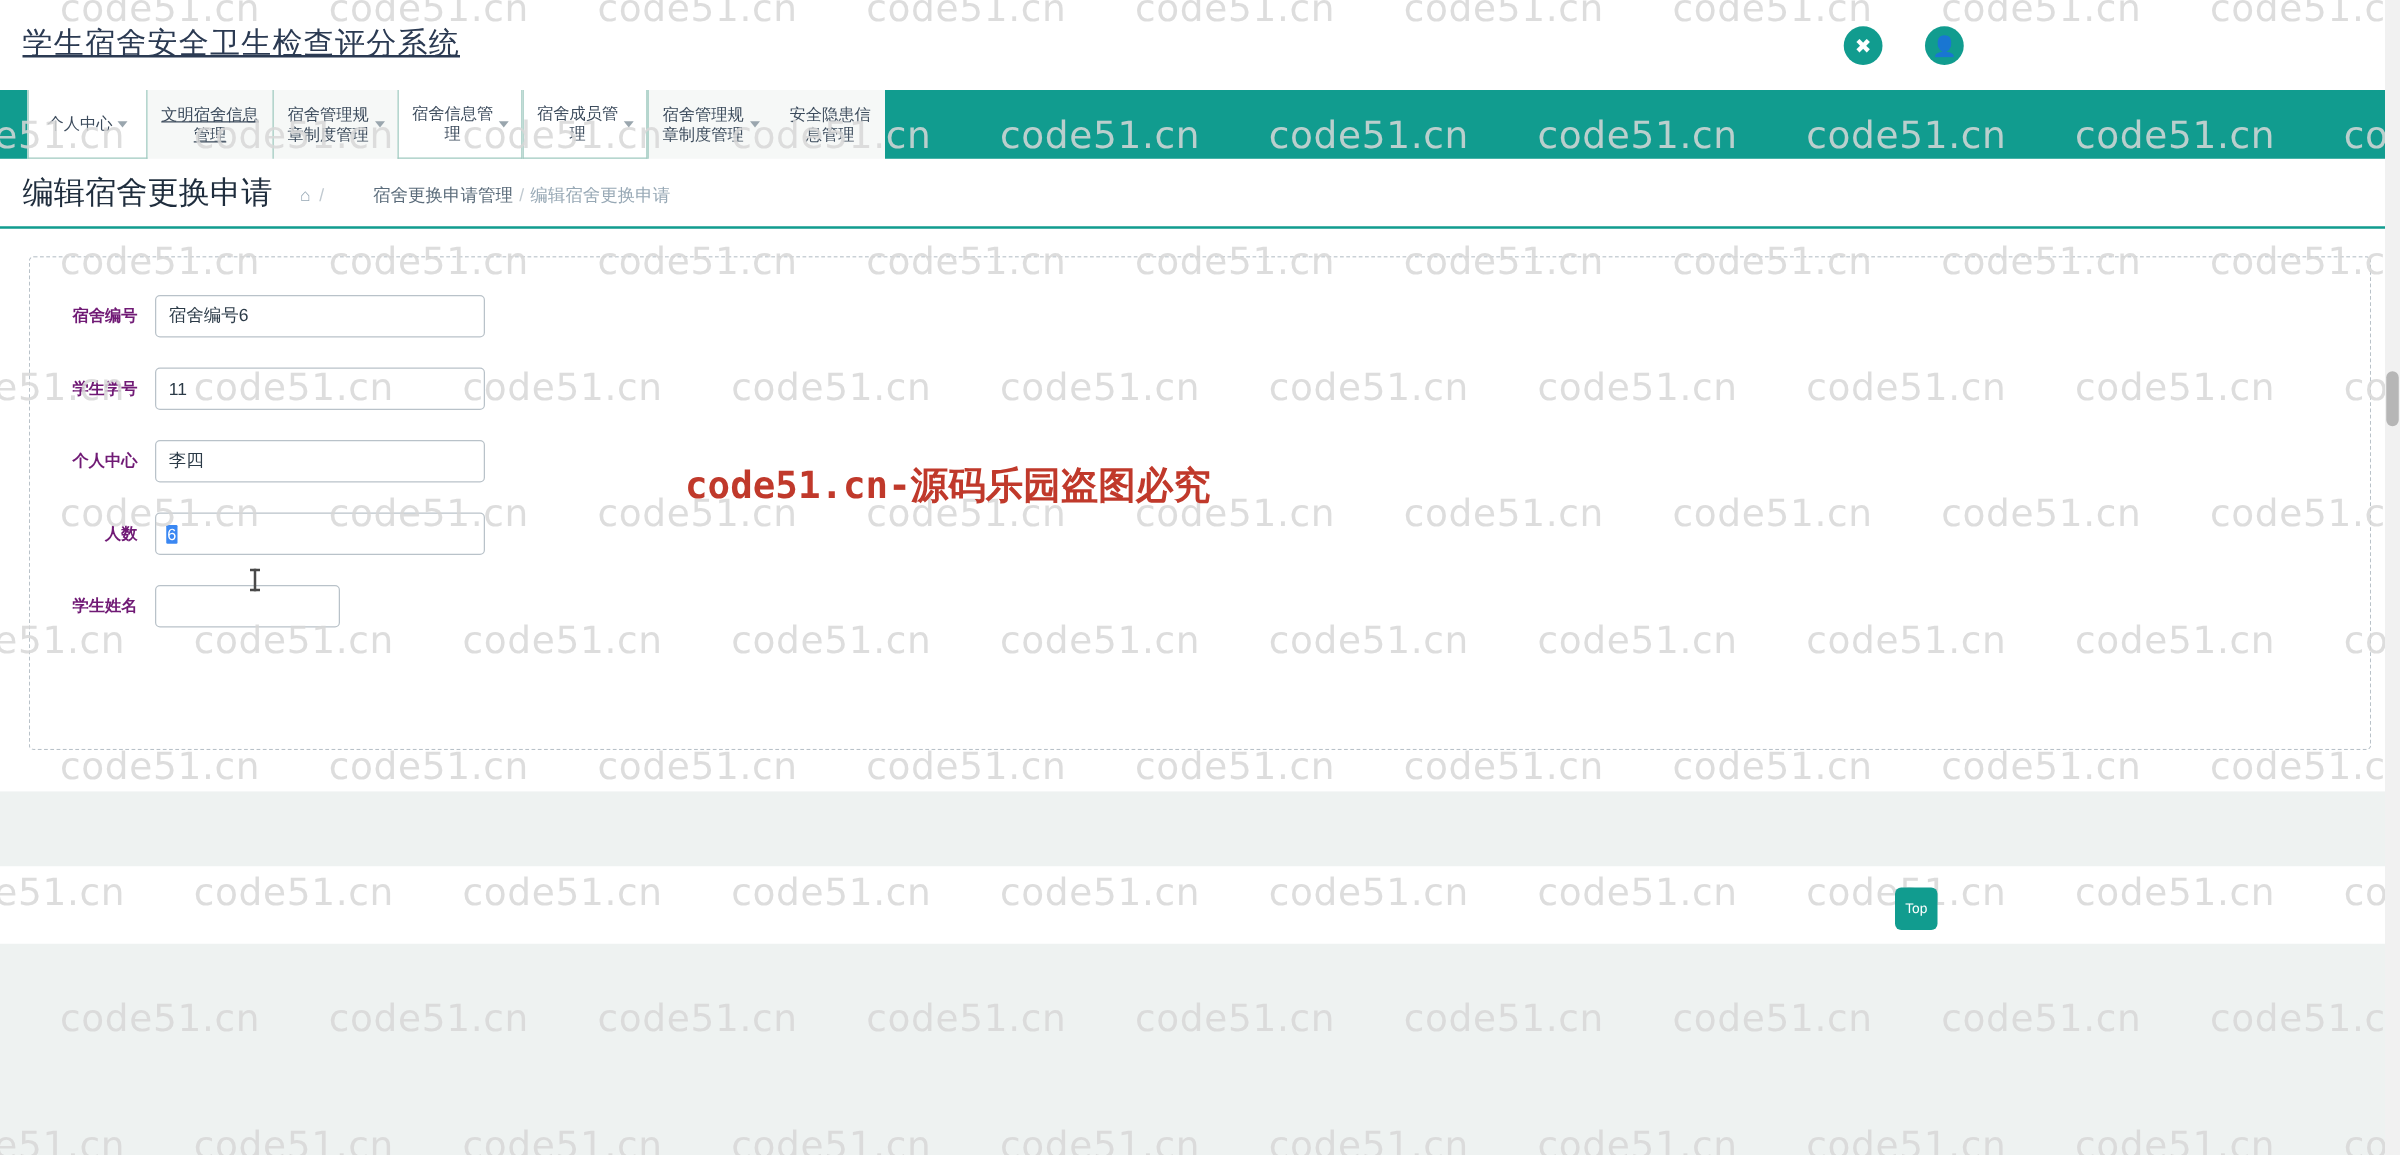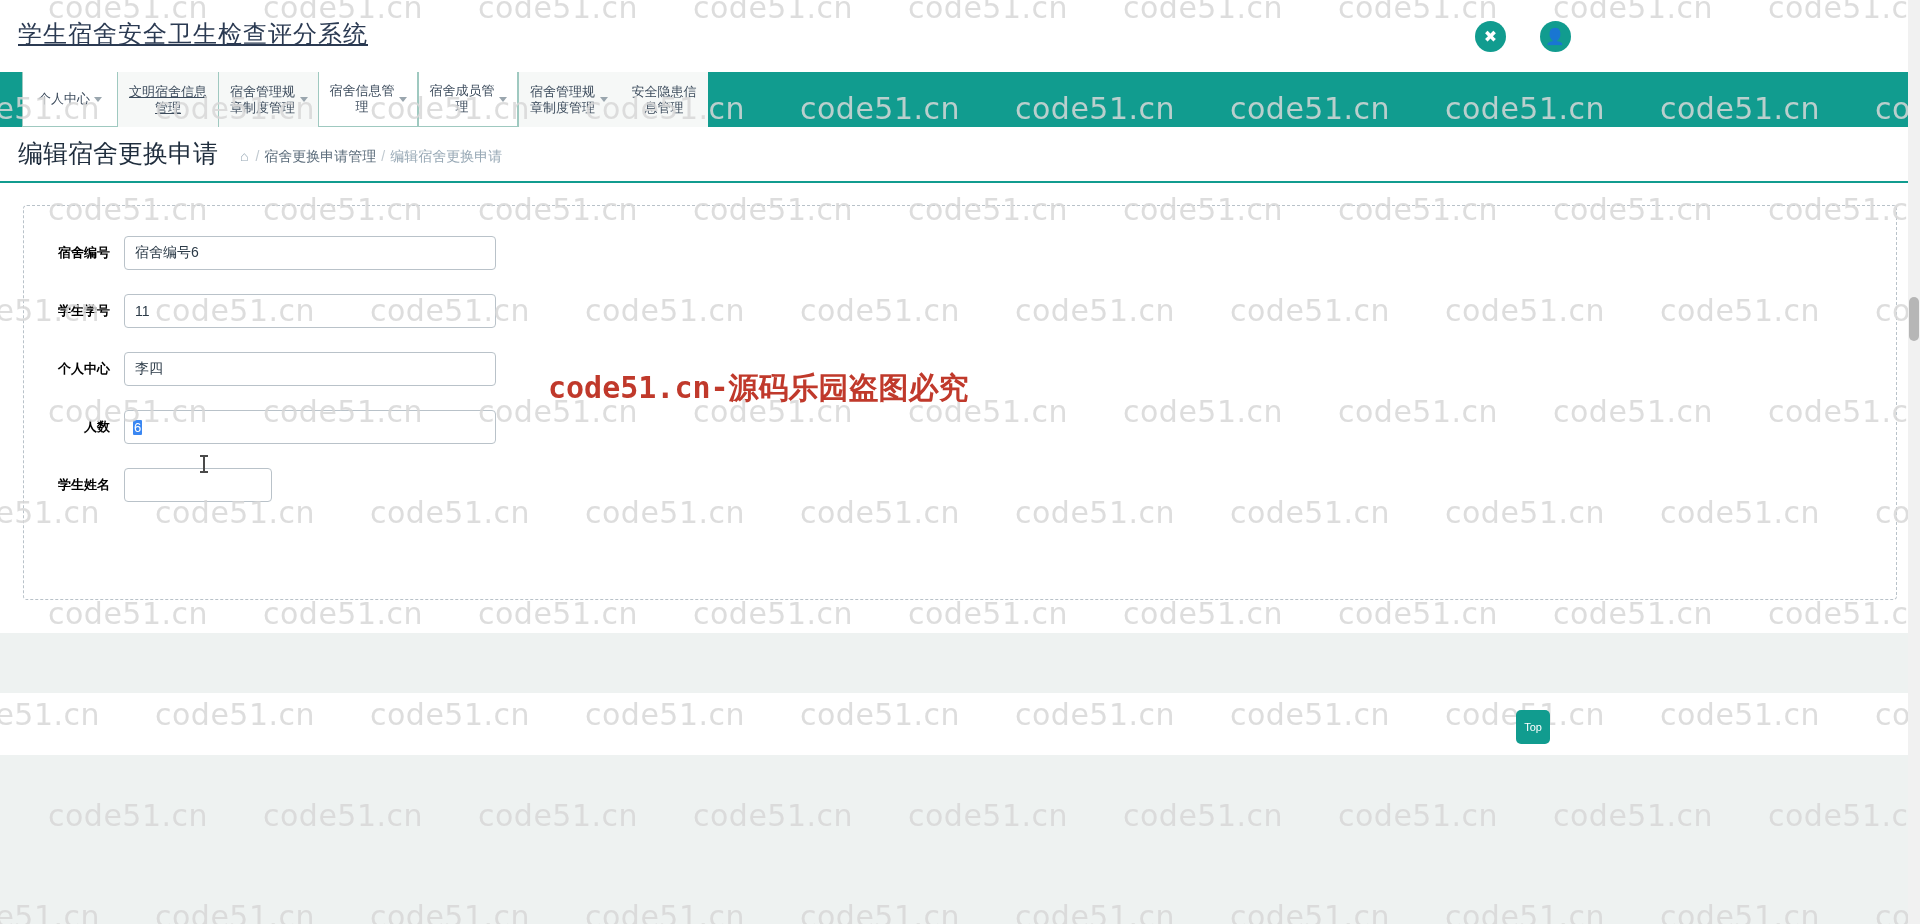--- a/index.html
+++ b/index.html
@@ -146,21 +146,21 @@
     color:#1f2d3d;
     white-space:nowrap;
   }
   #breadcrumb {
     position:absolute; left:240px; top:21px;
     font-size:14px;
     color:#97a8b5;
     white-space:nowrap;
   }
   #breadcrumb .bc-home { margin-right:2px; }
-  #breadcrumb .bc-link { color:#5a6b7a; cursor:pointer; }
+  #breadcrumb .bc-link { color:#5a6b7a; cursor:pointer;margin-left:34px; }
   #breadcrumb .bc-sep { margin:0 5px; color:#c0c9d0; }
   #breadcrumb .bc-current { color:#97a8b5; }
 
   #strip-rule {
     position:absolute; left:0; top:181px;
     width:1920px; height:2px;
     background:#119c8f;
     z-index:8;
   }
 
@@ -182,41 +182,41 @@
   .form-row {
     position:absolute;
     left:0;
     height:40px;
   }
   .form-label {
     position:absolute;
     width:86px;
     text-align:right;
     font-size:13px;
-    color:#000000;
+    color:#701a75;
     font-weight:bold;
     line-height:40px;
     left:0;
     font-family:Liberation Serif, serif;
   }
   .form-input {
     position:absolute;
     left:100px;
     height:34px;
     top:3px;
     border:1px solid #b9c2c9;
     border-radius:4px;
     background:transparent;
     font-size:14px;
     color:#2b3a47;
     padding:0 10px;
     font-family:"Liberation Sans","DejaVu Sans",sans-serif;
     outline:none;
   }
-  .w-wide { width:372px; }
+  .w-wide { width:264px; }
   .w-narrow { width:148px; }
   .sel-highlight {
     position:absolute;
     left:109px;
     width:9px; height:15px;
     background:#3a87f2;
     border-radius:1px;
     z-index:2;
   }
   .sel-text {

